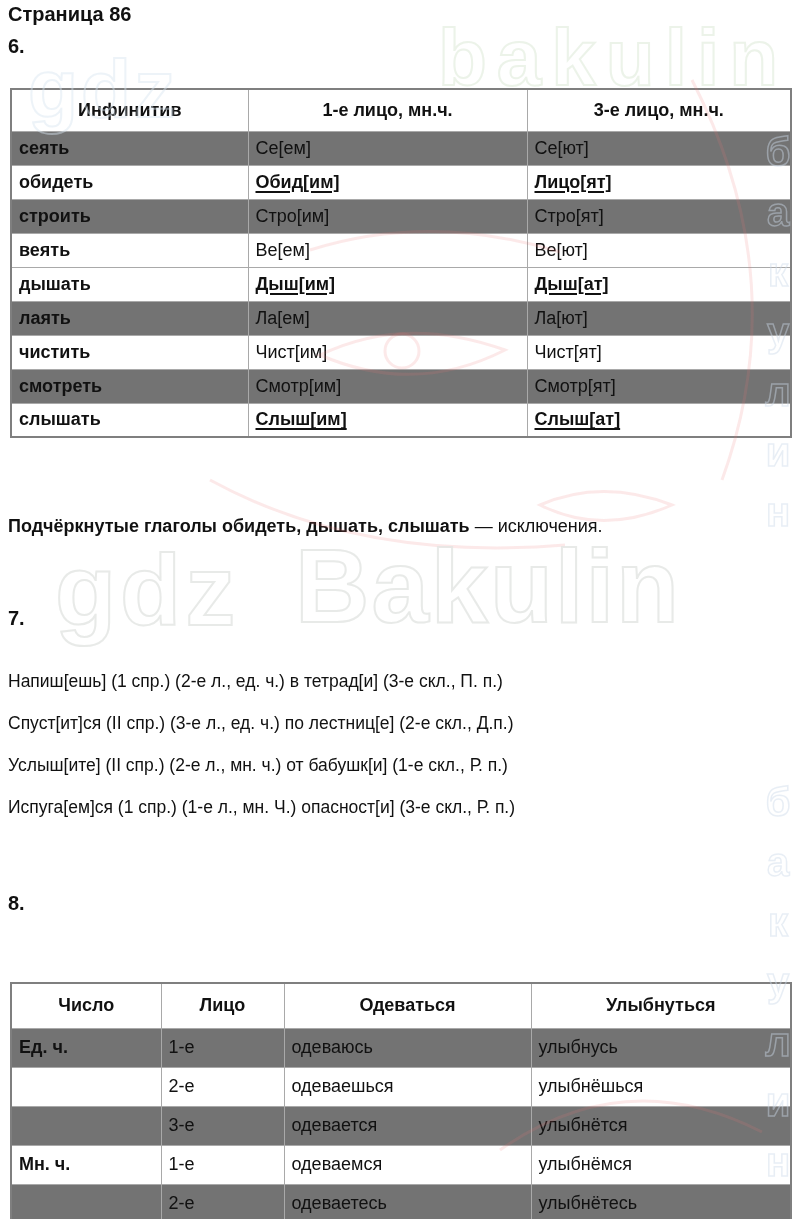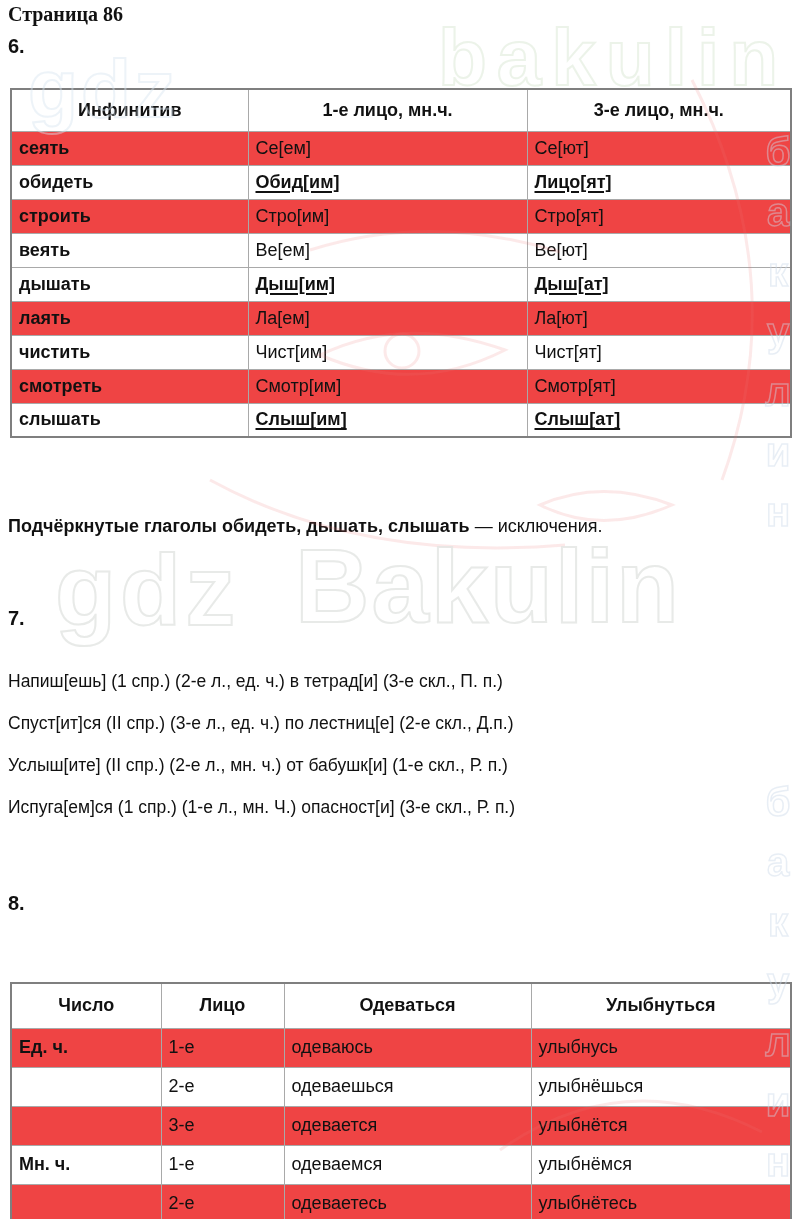--- a/index.html
+++ b/index.html
@@ -3,32 +3,32 @@
 <meta charset="utf-8">
 <style>
   * { margin:0; padding:0; box-sizing:border-box; }
   html,body { background:#ffffff; }
   body {
     width:800px; height:1219px; position:relative; overflow:hidden;
     font-family:"Liberation Sans", sans-serif; color:#111111;
   }
 
   
-  .page-title { position:absolute; top:3px; left:8px; font-size:20px; font-weight:bold;font-family:Liberation Serif, serif; }
+  .page-title { position:absolute; top:3px; left:8px; font-size:20px; font-weight:bold; }
   .sec-num    { position:absolute; left:8px; font-size:20px; font-weight:bold; }
   .num6 { top:35px; }
   .num7 { top:607px; }
   .num8 { top:892px; }
 
   table { border-collapse:collapse; table-layout:fixed; background:transparent; z-index:1; }
   th, td { border:1px solid #a9a9a9; }
   table { border:2px solid #7f7f7f; }
   th { font-size:18px; font-weight:bold; vertical-align:middle; }
   td { font-size:18px; text-align:left; vertical-align:middle; padding:0 7px; white-space:nowrap; overflow:hidden; }
-  tr.alt { background:#ef4444;padding-left:37px; }
+  tr.alt { background:#737373;padding-left:37px; }
   td.c0 { font-weight:bold; }
   .exc  { font-weight:bold; text-decoration:underline; text-decoration-thickness:2px; text-underline-offset:3px; }
 
   #table6 { position:absolute; top:88px; left:10px; width:780px; }
   #table6 th { height:42px; }
   #table6 td { height:34px; }
   #table6 col:nth-child(1){ width:237px; }
   #table6 col:nth-child(2){ width:279px; }
   #table6 col:nth-child(3){ width:264px; }
 

